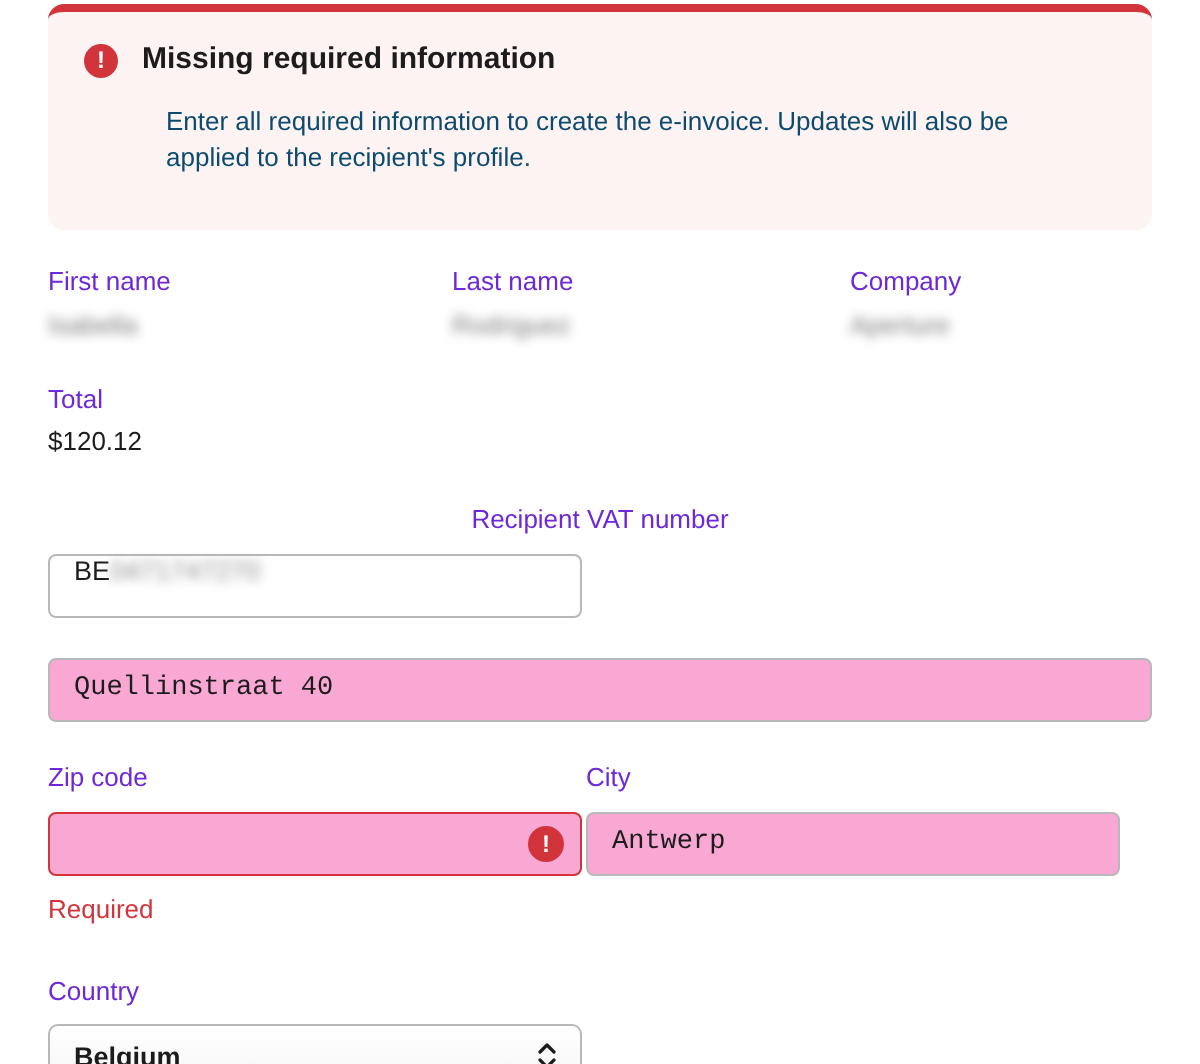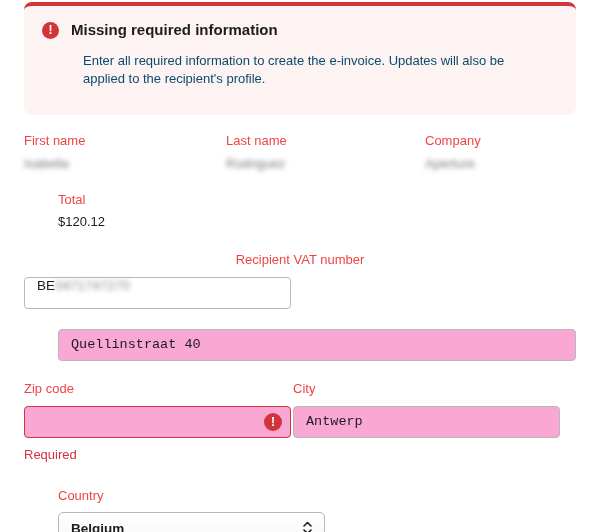--- a/index.html
+++ b/index.html
@@ -64,31 +64,31 @@
     grid-template-columns: 267px 267px;
     column-gap: 2px;
     margin-top: 20px;
   }
 
   .field-label {
     display: block;
     font-size: 13px;
     line-height: 1.2;
     margin-bottom: 5px;
-    color: #ef4444;
+    color: #6d28d9;
   }
   .blurred-value {
     font-size: 13px;
     color: #7a7a7a;
     filter: blur(2.6px);
     user-select: none;
   }
   .static-value { font-size: 13px; }
 
-  .section { margin-top: 20px; margin-left: 34px; }
+  .section { margin-top: 20px; }
   .section-tight { margin-top: 22px; }
 
   .text-input {
     height: 32px;
     width: 100%;
     border: 1px solid #b8b8b8;
     border-radius: 4px;
     padding: 0 12px;
     font-family: Liberation Mono, monospace;
     font-size: 13.5px;

